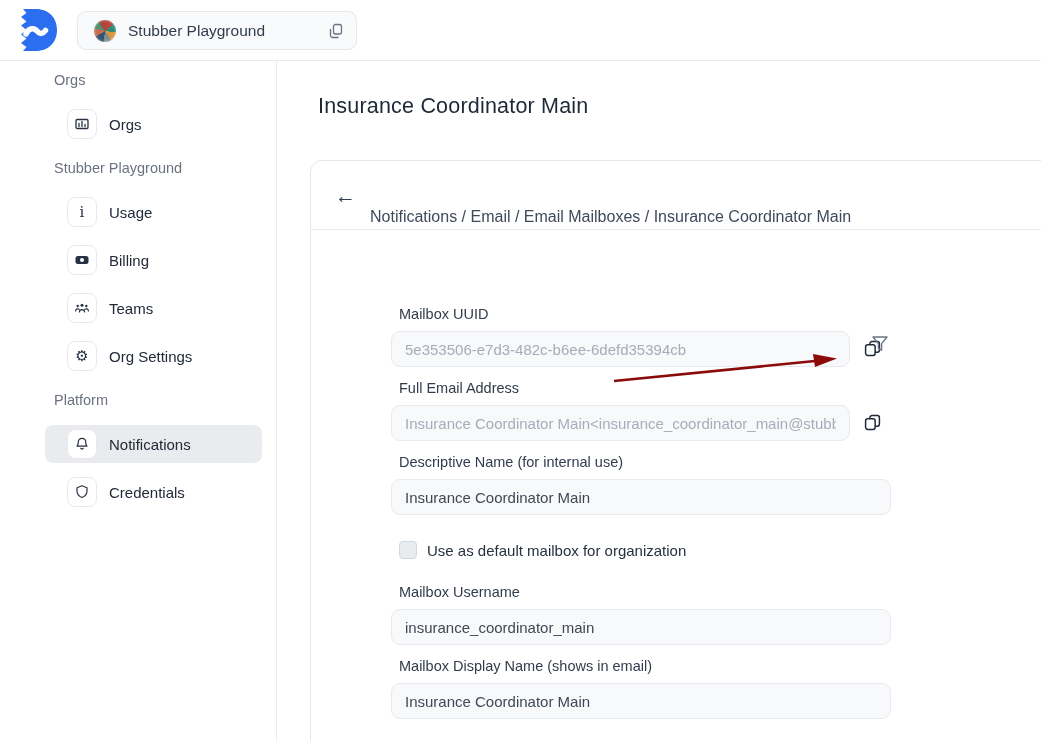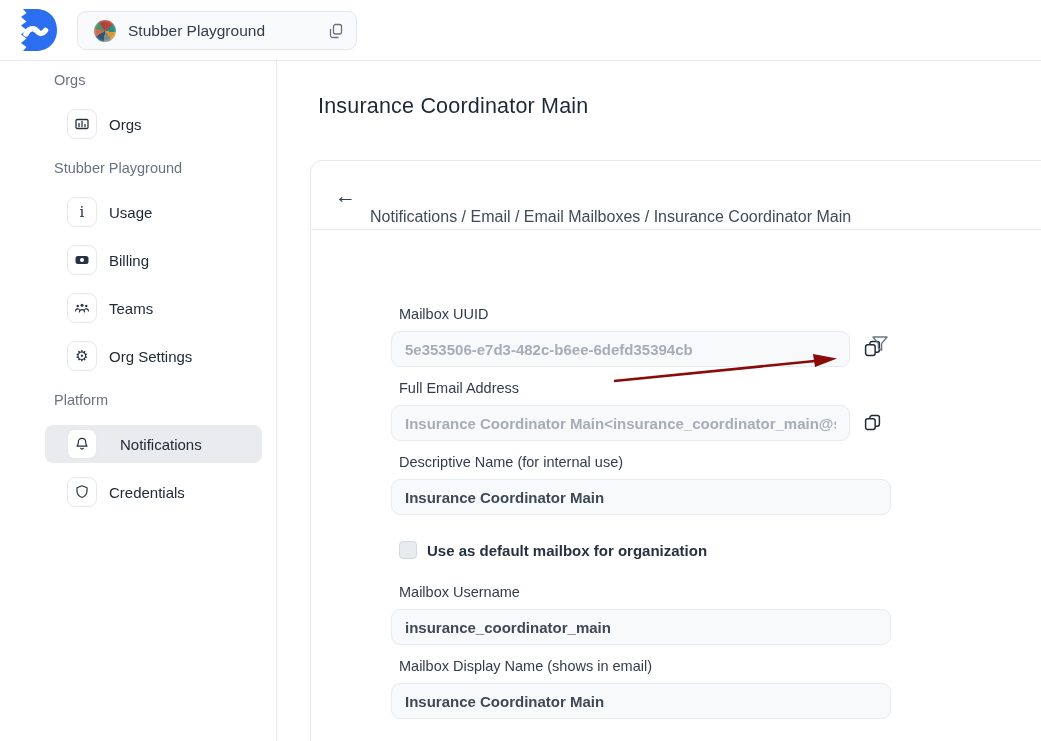--- a/index.html
+++ b/index.html
@@ -21,21 +21,21 @@
   .org-name { margin-left:12px; font-size:15.5px; color:#323c4d; flex:1; text-align:left; }
   .icon-copy { width:16px; height:16px; display:inline-block; }
 
   
   .sidebar { position:absolute; left:0; top:61px; width:277px; height:680px;
     background:#fff; border-right:1px solid #e7eaee; padding-top:11px;padding-left:32px; }
   .section-label { margin:17px 22px; font-size:14.5px; color:#6b7280; line-height:16px; }
   .section-label:first-child { margin-top:0; }
   .nav-item { margin:0 14px 10px 13px; height:38px; border-radius:8px;
     display:flex; align-items:center; padding-left:22px; cursor:pointer; }
-  .nav-item.active { background:#e9ebee;gap:11px; }
+  .nav-item.active { background:#e9ebee; }
   .icon-box { width:30px; height:30px; background:#fff; border:1px solid #e6e8eb;
     border-radius:8px; display:flex; align-items:center; justify-content:center; flex:0 0 30px; }
   .nav-label { margin-left:12px; font-size:15px; color:#222b38; }
   .glyph-serif { font-family:"DejaVu Serif",serif; font-size:15px; color:#273142; line-height:1; }
   .glyph-gear { font-family:"DejaVu Sans",sans-serif; font-size:15px; color:#273142; line-height:1; }
 
   
   .main { position:absolute; left:277px; top:61px; width:764px; height:680px; background:#fff; }
   .page-title { position:absolute; left:41px; top:32px; font-size:21.5px; line-height:26px;
     font-weight:500; color:#1e2836; letter-spacing:.2px; }
@@ -53,31 +53,31 @@
   .filter-btn { position:absolute; left:556px; top:103px; width:26px; height:26px;
     background:none; border:none; cursor:pointer; }
 
   
   .field { margin-bottom:14px; }
   .field-label { display:block; margin:0 0 9px 8px; font-size:14.5px;
     font-weight:500; color:#323c4d; line-height:15px; }
   .input-row { display:flex; align-items:center; }
   .txt-input { height:36px; background:#f8f9fb; border:1px solid #e7eaee;
     border-radius:9px; padding:0 13px; font-size:15px;
-    font-family:"Liberation Sans","DejaVu Sans",sans-serif; outline:none;font-weight:bold; }
+    font-family:"Liberation Sans","DejaVu Sans",sans-serif; outline:none; }
   .w-narrow { width:459px; }
   .w-wide { width:500px; }
   .ro { color:#a6adb8; }
   .rw { color:#3f4956; }
   .copy-btn { background:none; border:none; margin-left:13px; cursor:pointer;
     width:18px; height:18px; padding:0; }
   .checkbox-row { display:flex; align-items:center; margin:26px 0 26px 8px; }
   .checkbox { width:18px; height:18px; background:#e9ecef; border:1px solid #d3d8de;
     border-radius:4px; cursor:pointer; }
-  .checkbox-label { margin-left:10px; font-size:15px; font-weight:700; color:#28313f; }
+  .checkbox-label { margin-left:10px; font-size:15px; font-weight:400; color:#28313f; }
 </style>
 </head>
 <body>
 
 <header class="topbar">
   <button class="logo-btn">
     <span>
       <svg width="46" height="44" viewBox="0 0 46 44">
         <path fill="#2b6ff0" d="M11 1 H24 C37 1 45 10 45 22 C45 34 37 43 24 43 H11
           L14.5 39 L9 35 L14.5 30.5 L9 26.5 L14.5 22 L9 17.5 L14.5 13.5 L9 9 L14.5 5 Z"></path>

